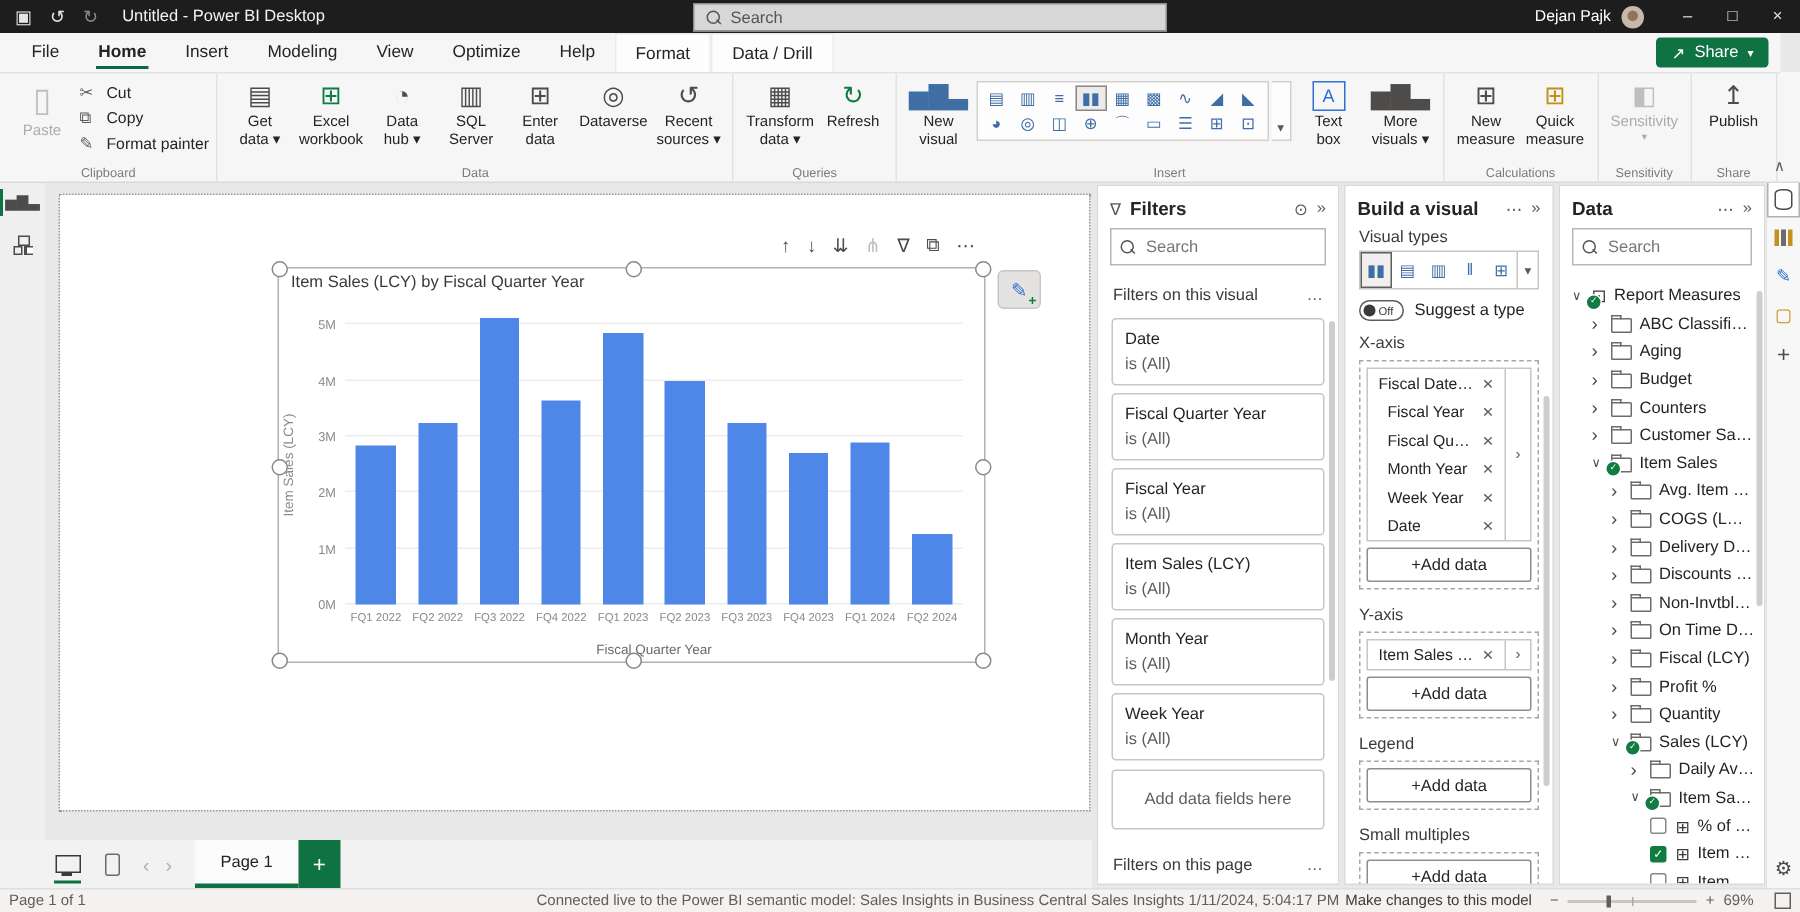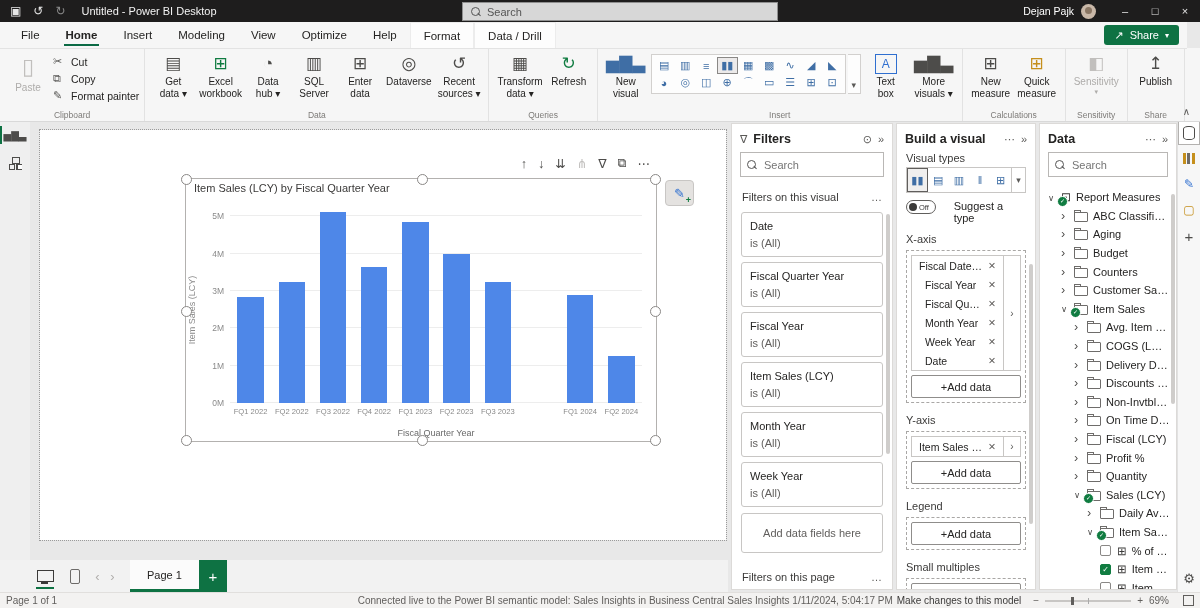--- a/index.html
+++ b/index.html
@@ -86,21 +86,21 @@
   .fcard{margin:5px 9px;border:1px solid #c8c6c4;border-radius:3px;padding:5px 8px;line-height:1.5}
   .fcard .f2{color:#605e5c}
   .fempty{margin:6px 9px;border:1px solid #c8c6c4;border-radius:3px;padding:13px 4px;text-align:center;color:#605e5c}
   .sb{position:absolute;right:2px;width:4px;border-radius:2px;background:#cfcdcb}
   
   .blabel{padding:7px 9px 3px;font-size:11px;color:#3b3a39}
   .vtypes{display:flex;align-items:stretch;margin:0 9px;border:1px solid #c8c6c4;height:24px}
   .vt{width:22px;display:flex;align-items:center;justify-content:center;font-size:11px;color:#3f6ea5;border:1px solid transparent}
   .vt.selected{border-color:#605e5c;background:#f0efee}
   .vt-chev{margin-left:auto;width:15px;display:flex;align-items:center;justify-content:center;color:#5b5a58;font-size:9px;border-left:1px solid #c8c6c4}
-  .suggest{display:flex;align-items:flex-start;gap:18px;padding:7px 9px 2px}
+  .suggest{display:flex;align-items:center;gap:7px;padding:7px 9px 2px}
   .tgl{width:30px;height:14px;border:1px solid #605e5c;border-radius:8px;display:inline-flex;align-items:center;gap:2px;padding:0 2px;box-sizing:border-box}
   .tgl .dot{width:8px;height:8px;border-radius:50%;background:#3b3a39;flex:none}
   .tgl .tlab{font-size:7.5px;color:#3b3a39}
   .well{border:1px dashed #a9a7a5;margin:2px 9px 4px;padding:4px}
   .chipbox{border:1px solid #c8c6c4;display:flex;align-items:stretch;background:#fff}
   .chiplist{flex:1;min-width:0}
   .chip{display:flex;align-items:center;height:19px;padding:0 2px 0 7px;font-size:10.5px;white-space:nowrap}
   .chip.child{padding-left:13px}
   .chip .x{margin-left:auto;color:#605e5c;font-size:9.5px;padding:0 5px;flex:none}
   .chip-exp{width:16px;border-left:1px solid #c8c6c4;display:flex;align-items:center;justify-content:center;color:#5b5a58;font-size:10px}
@@ -418,20 +418,24 @@
             <div class="xlab">FQ1 2023</div>
           </div>
           <div class="slot" style="left: 50%; width: 10%;">
             <div class="bar" style="height: 149.434px; background: rgb(78, 135, 232);"></div>
             <div class="xlab">FQ2 2023</div>
           </div>
           <div class="slot" style="left: 60%; width: 10%;">
             <div class="bar" style="height: 121.415px; background: rgb(78, 135, 232);"></div>
             <div class="xlab">FQ3 2023</div>
           </div>
+          <div class="slot" style="left: 70%; width: 10%;">
+            <div class="bar" style="height: 100.868px; background: rgb(78, 135, 232);"></div>
+            <div class="xlab">FQ4 2023</div>
+          </div>
           <div class="slot" style="left: 80%; width: 10%;">
             <div class="bar" style="height: 108.34px; background: rgb(78, 135, 232);"></div>
             <div class="xlab">FQ1 2024</div>
           </div>
           <div class="slot" style="left: 90%; width: 10%;">
             <div class="bar" style="height: 46.6981px; background: rgb(78, 135, 232);"></div>
             <div class="xlab">FQ2 2024</div>
           </div>
         </div>
       <div class="xaxis-title">Fiscal Quarter Year</div>

